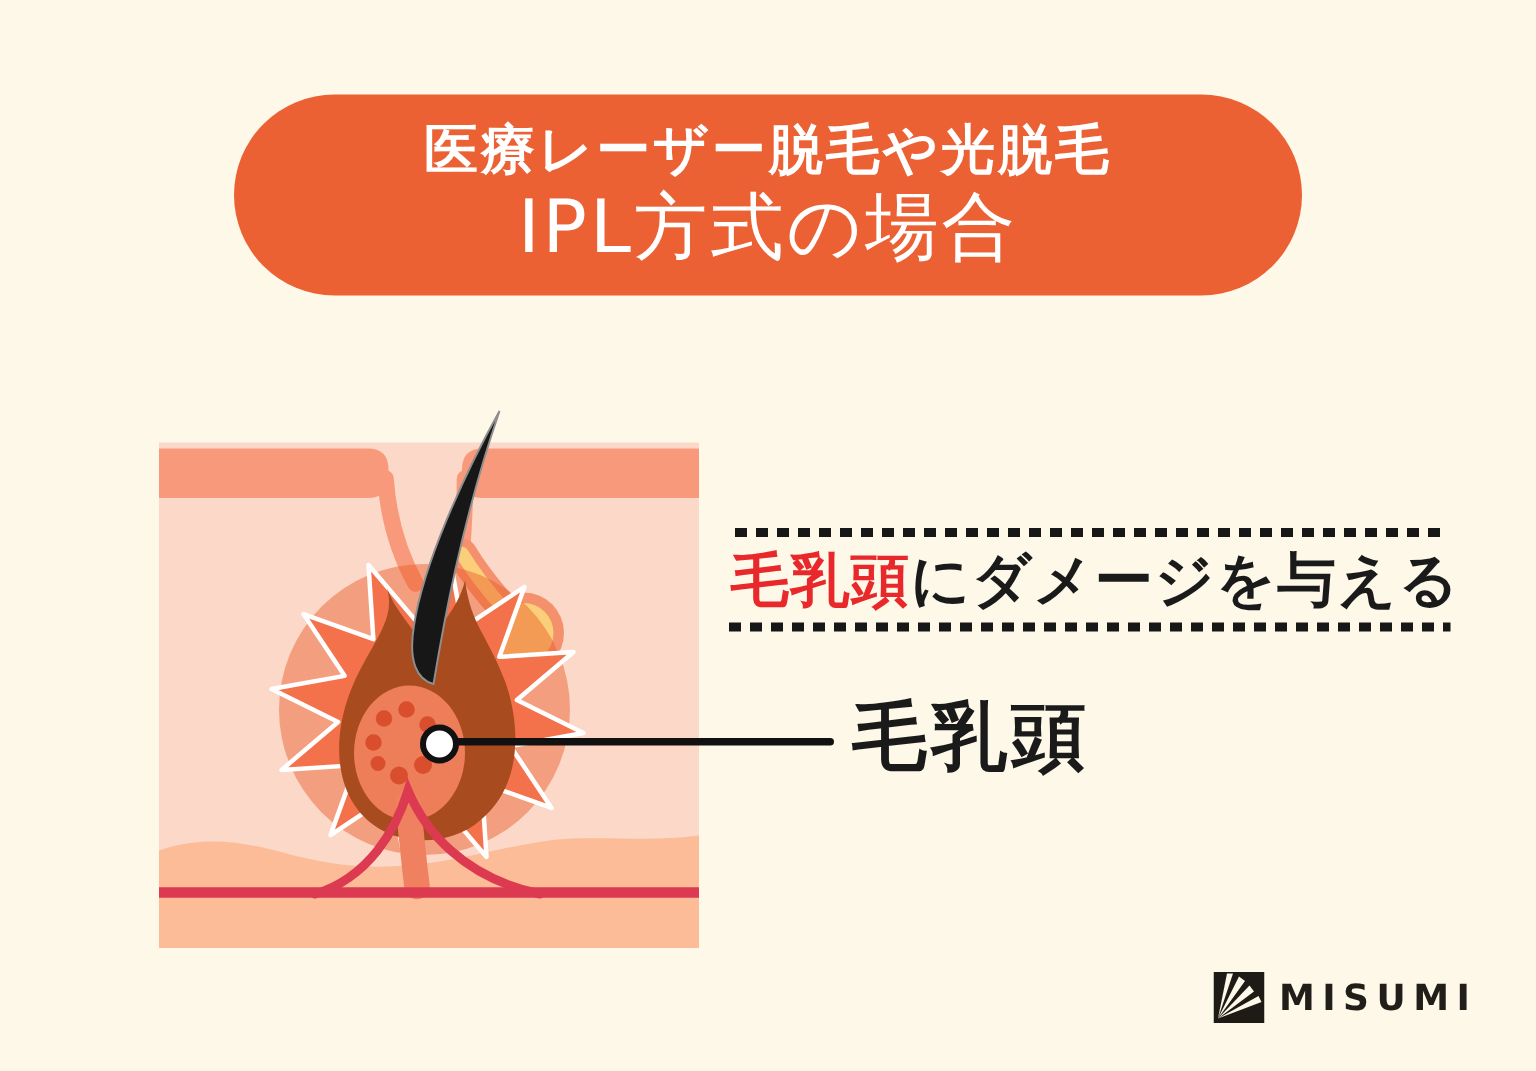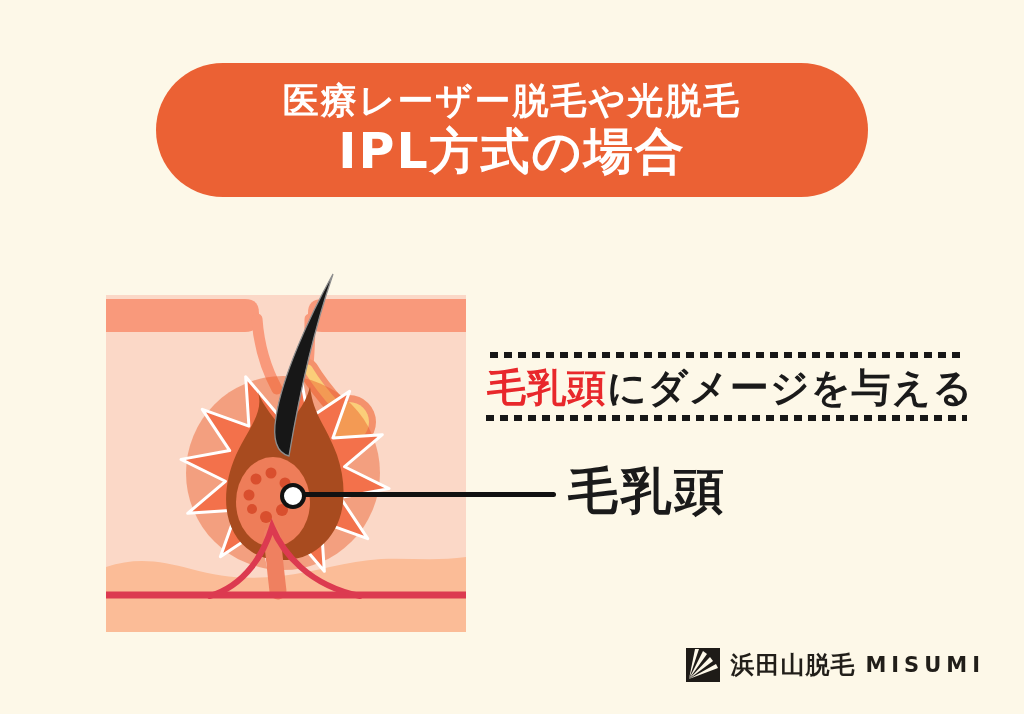--- a/index.html
+++ b/index.html
@@ -9,21 +9,21 @@
     font-family:"DejaVu Sans",sans-serif;
   }
   
   .banner{
     position:absolute;left:156px;top:63px;width:712px;height:134px;
     background:#EB6134;border-radius:67px;
     display:flex;flex-direction:column;align-items:center;justify-content:center;
     color:#fff;text-align:center;
   }
   .banner-sub{font-size:36px;font-weight:700;letter-spacing:2px;line-height:1.15;}
-  .banner-main{font-size:49px;font-weight:700;letter-spacing:2px;line-height:1.15;margin-top:2px;}
+  .banner-main{font-size:49px;font-weight:400;letter-spacing:2px;line-height:1.15;margin-top:2px;}
   
   .skin-svg{position:absolute;left:106px;top:260px;}
   
   .desc-line{position:absolute;font-size:39px;font-weight:600;color:#1A1A1A;letter-spacing:1px;line-height:1;white-space:nowrap;}
   .desc-line .hl{color:#E8282B;}
   .dotted{
     position:absolute;height:6px;
     background:repeating-linear-gradient(90deg,#171717 0 8px,transparent 8px 14px);
   }
   
@@ -35,21 +35,21 @@
   .callout-label{
     position:absolute;left:568px;top:466px;
     font-size:50px;font-weight:600;color:#1A1A1A;letter-spacing:3px;white-space:nowrap;line-height:1;
   }
   
   .logo{
     position:absolute;right:39px;top:646px;height:38px;
     display:flex;align-items:center;gap:10px;color:#211E19;
   }
   .logo-clinic{font-size:24px;font-weight:600;letter-spacing:1px;}
-  .logo-brand{font-size:21px;font-weight:700;letter-spacing:5px;}
+  .logo-brand{font-size:24px;font-weight:700;letter-spacing:5px;}
 </style>
 </head>
 <body>
 
 <div class="stage">
 
   <div class="banner">
     <div class="banner-sub">医療レーザー脱毛や光脱毛</div>
     <div class="banner-main">IPL方式の場合</div>
   </div>
@@ -112,17 +112,16 @@
   <div class="callout-label">毛乳頭</div>
 
   <div class="logo">
     <svg width="34" height="34" viewBox="0 0 34 34">
       <rect x="0" y="0" width="34" height="34" fill="#1E1B17"></rect>
       <polygon points="3,31 9,1 13,1" fill="#FDF8E8"></polygon>
       <polygon points="3,31 17,3 21,6" fill="#FDF8E8"></polygon>
       <polygon points="3,31 24,9 27,13" fill="#FDF8E8"></polygon>
       <polygon points="3,31 30,16 32,20" fill="#FDF8E8"></polygon>
     </svg>
-    <span class="logo-clinic">浜田山脱毛</span>
     <span class="logo-brand">MISUMI</span>
   </div>
 
 </div>
 
 </body></html>

